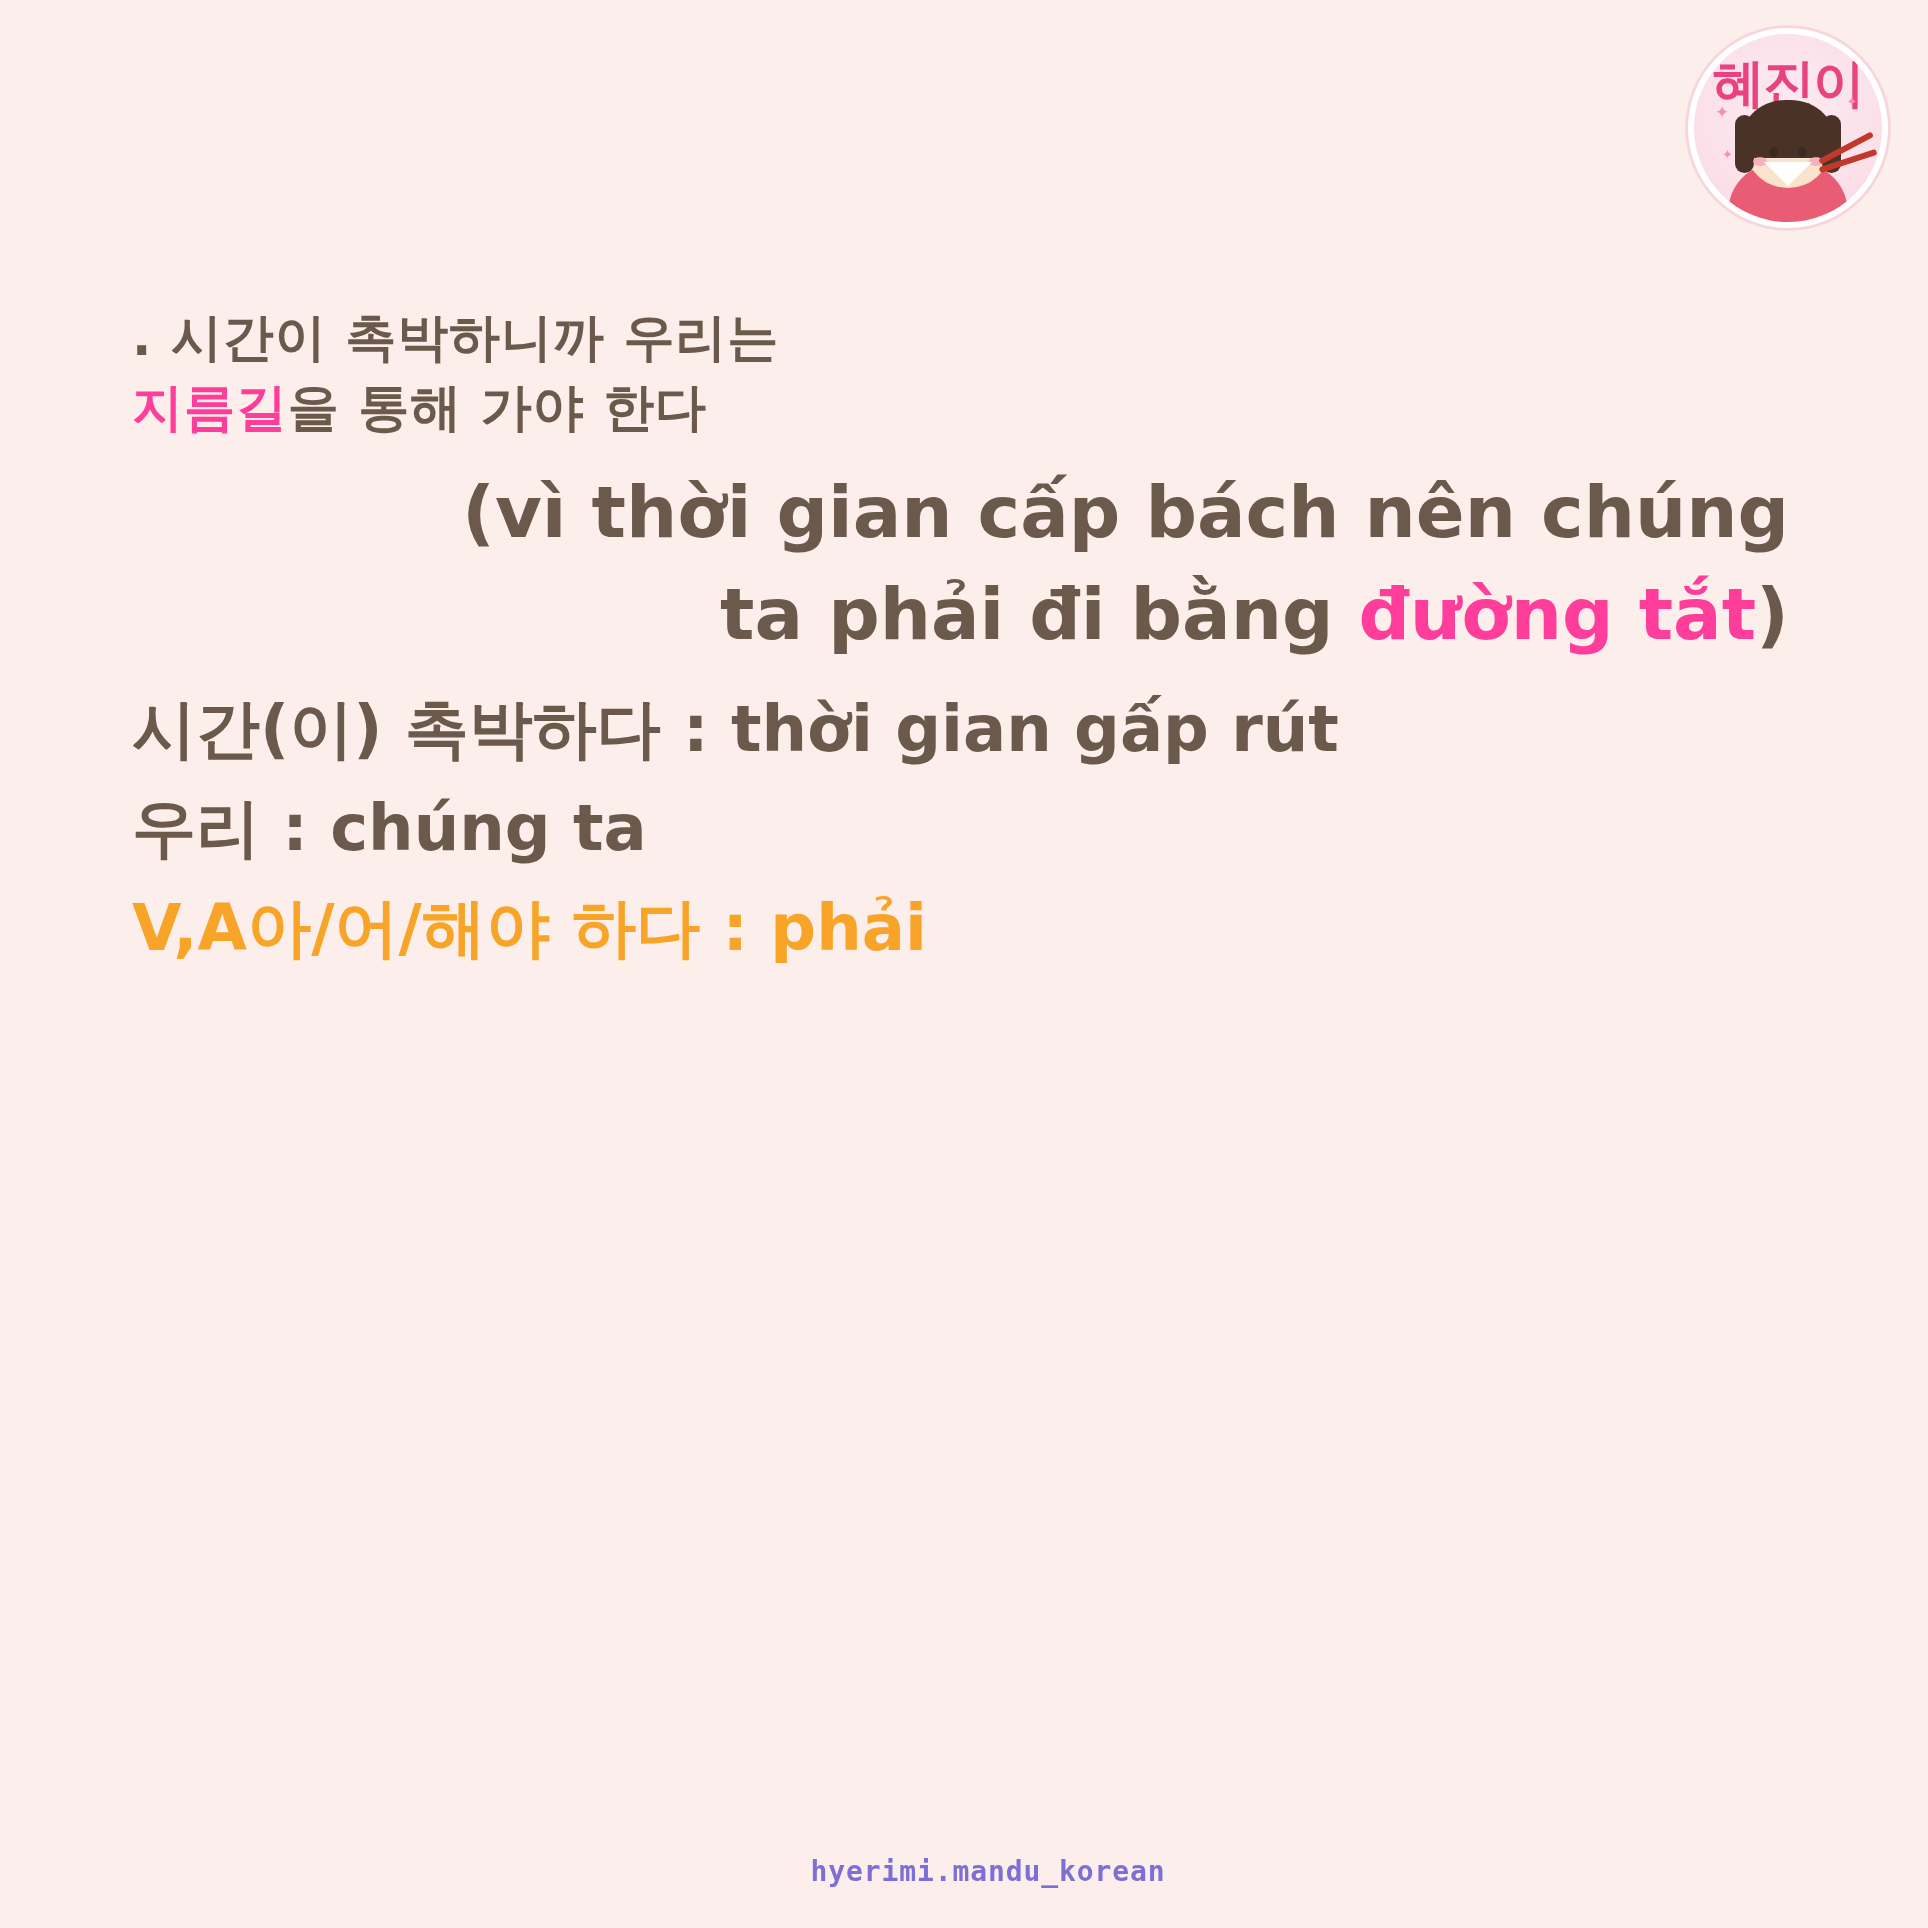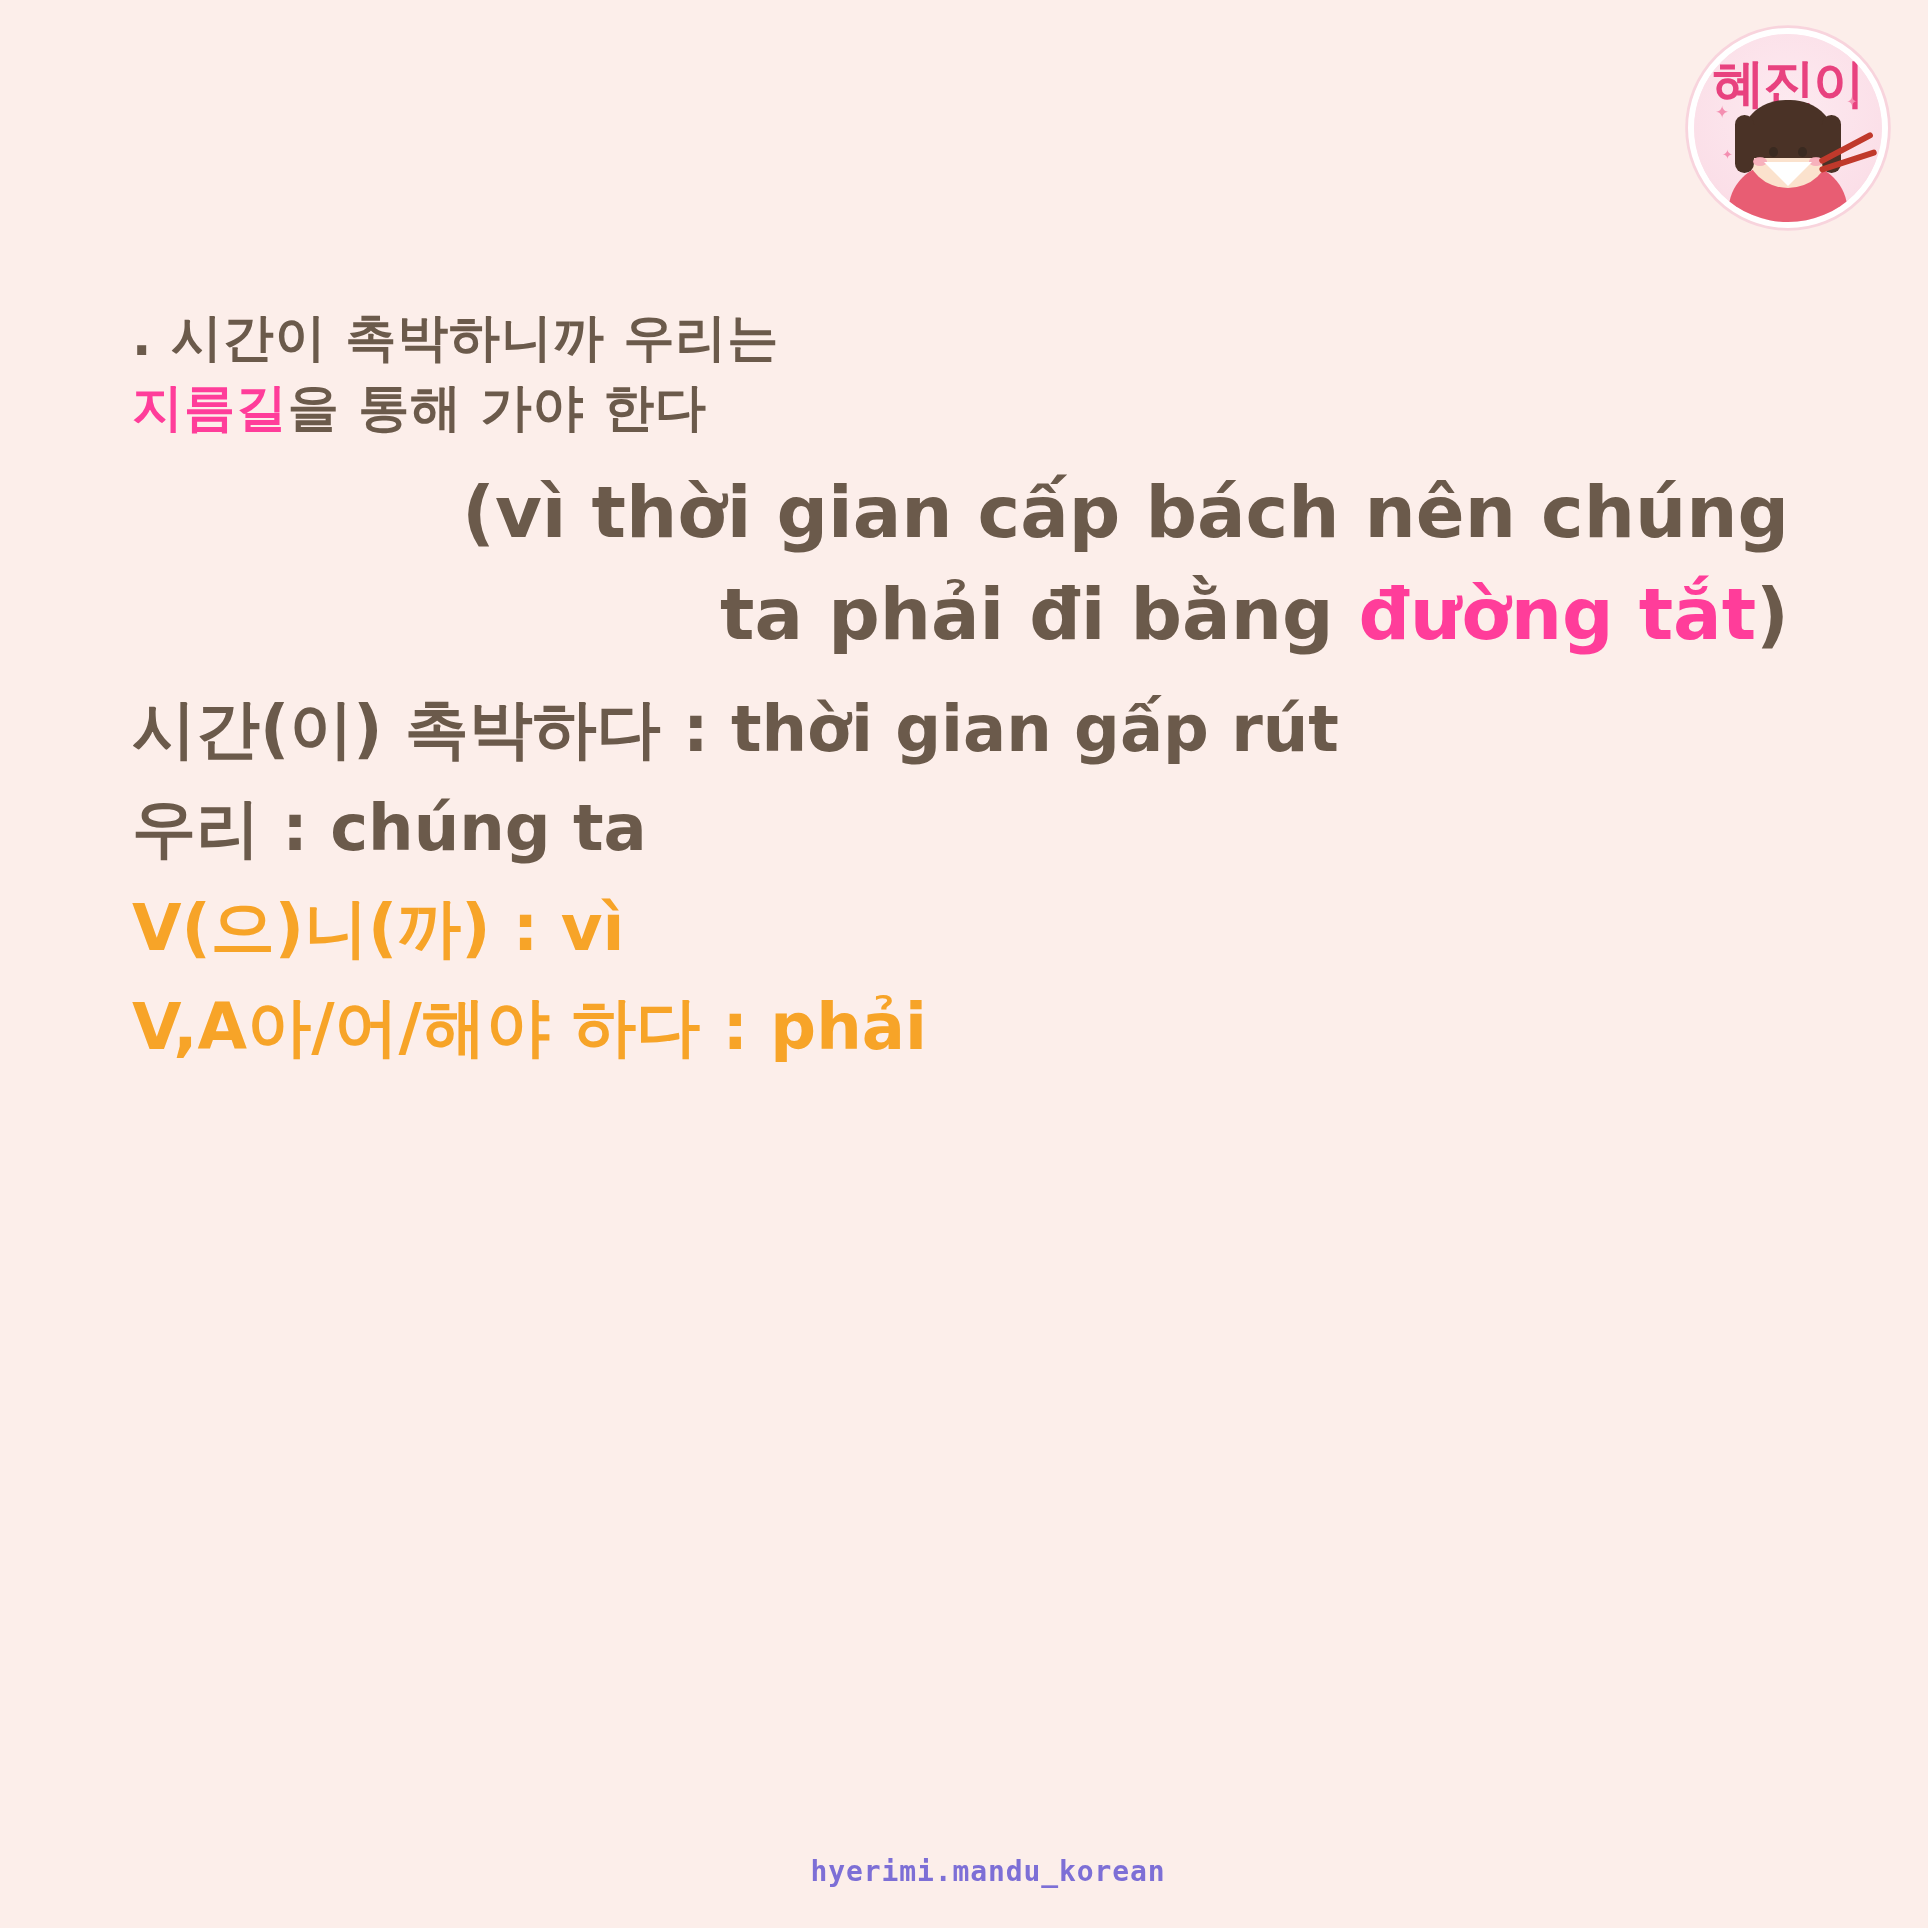--- a/index.html
+++ b/index.html
@@ -251,23 +251,20 @@
 
   <div class="line l-mix">
     <span>시간(이) 촉박하다</span><span> : </span><span>thời gian gấp rút</span>
   </div>
 
   <div class="line l-mix">
     <span>우리</span><span> : </span><span>chúng ta</span>
   </div>
 
 
-  <div class="line l-mix orange">
-    <span>V(으)니(까)</span><span> : </span><span>vì</span>
-  </div>
 
 
   <div class="line l-mix orange">
     <span>V,A아/어/해야 하다</span><span> : </span><span>phải</span>
   </div>
 
 </div>
 
 <div class="footer">hyerimi.mandu_korean</div>
 

